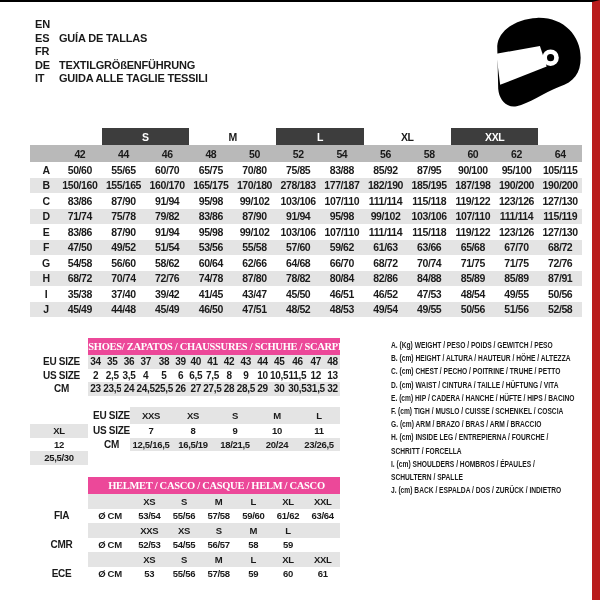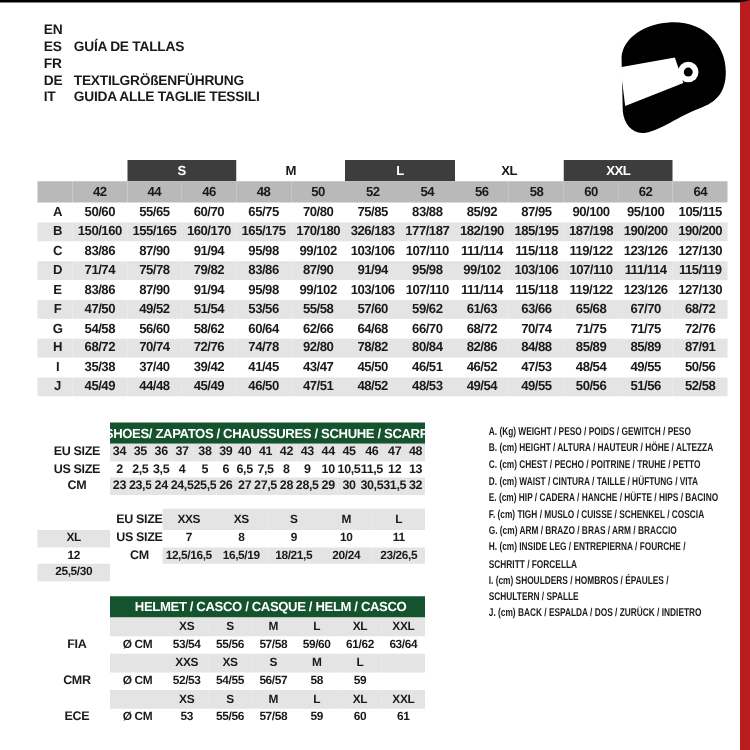--- a/index.html
+++ b/index.html
@@ -23,22 +23,22 @@
   .ch{background:#b9b9b9;font-size:11px;}
   .letter{justify-content:flex-start;padding-left:4px;font-size:11px;}
   .stripe{background:#e4e4e4;}
   
   .block{position:absolute;left:30px;display:grid;width:310px;}
   .block div{display:flex;align-items:center;justify-content:center;font-weight:bold;
              letter-spacing:-0.3px;white-space:nowrap;}
   .shoes{top:336px;grid-template-columns:58px repeat(15,1fr);grid-template-rows:17px repeat(3,13.5px);}
   .gloves{top:405px;grid-template-columns:58px repeat(6,1fr);grid-template-rows:17px repeat(3,13.5px);}
   .helmet{top:475px;grid-template-columns:58px 44px repeat(6,1fr);grid-template-rows:17px repeat(6,14.5px);}
-  .bar{background:#14532d;color:#fff;justify-content:flex-start;padding-left:5px;
-       font-size:10.5px;letter-spacing:-0.4px;}
+  .bar{background:#ec4899;color:#fff;justify-content:flex-start;padding-left:5px;
+       font-size:10.5px;letter-spacing:-0.4px;font-family:Liberation Serif, serif;}
   .side-label{justify-content:flex-start;padding-left:5px;font-size:10px;}
   .cell-s{font-size:10px;letter-spacing:-0.4px;}
   .cell-g{font-size:9.5px;}
   .cell-h{font-size:9.5px;}
   .stripe2{background:#e4e4e4;}
   
   .legend{position:absolute;left:391px;top:337px;transform:scaleX(0.74);transform-origin:0 0;}
   .legend-line{font-weight:bold;font-size:9px;line-height:13.2px;white-space:nowrap;}
 </style>
 </head>
@@ -108,21 +108,21 @@
       <div class="val">87/95</div>
       <div class="val">90/100</div>
       <div class="val">95/100</div>
       <div class="val">105/115</div>
       <div class="letter stripe">B</div>
       <div class="val stripe">150/160</div>
       <div class="val stripe">155/165</div>
       <div class="val stripe">160/170</div>
       <div class="val stripe">165/175</div>
       <div class="val stripe">170/180</div>
-      <div class="val stripe">326/183</div>
+      <div class="val stripe">278/183</div>
       <div class="val stripe">177/187</div>
       <div class="val stripe">182/190</div>
       <div class="val stripe">185/195</div>
       <div class="val stripe">187/198</div>
       <div class="val stripe">190/200</div>
       <div class="val stripe">190/200</div>
       <div class="letter">C</div>
       <div class="val">83/86</div>
       <div class="val">87/90</div>
       <div class="val">91/94</div>
@@ -185,21 +185,21 @@
       <div class="val">68/72</div>
       <div class="val">70/74</div>
       <div class="val">71/75</div>
       <div class="val">71/75</div>
       <div class="val">72/76</div>
       <div class="letter stripe">H</div>
       <div class="val stripe">68/72</div>
       <div class="val stripe">70/74</div>
       <div class="val stripe">72/76</div>
       <div class="val stripe">74/78</div>
-      <div class="val stripe">92/80</div>
+      <div class="val stripe">87/80</div>
       <div class="val stripe">78/82</div>
       <div class="val stripe">80/84</div>
       <div class="val stripe">82/86</div>
       <div class="val stripe">84/88</div>
       <div class="val stripe">85/89</div>
       <div class="val stripe">85/89</div>
       <div class="val stripe">87/91</div>
       <div class="letter">I</div>
       <div class="val">35/38</div>
       <div class="val">37/40</div>

